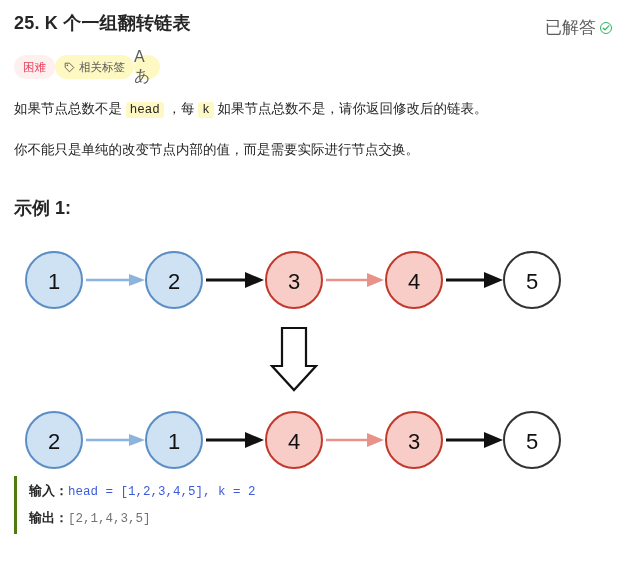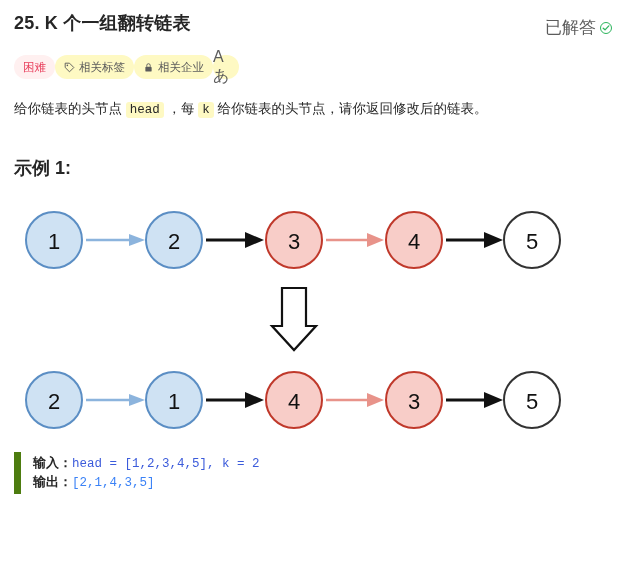--- a/index.html
+++ b/index.html
@@ -118,34 +118,34 @@
   .figure {
     margin-top: 12px;
     width: 598px;
     height: 238px;
     position: relative;
   }
   .figure svg { display: block; }
 
   
   .io {
-    margin-top: 22px;
-    border-left: 7px solid #4d7c0f;
+    margin-top: 6px;
+    border-left: 3px solid #4d7c0f;
     padding: 2px 0 2px 12px;
     font-size: 13px;
-    line-height: 18px;
+    line-height: 26px;
   }
   .io-line { white-space: nowrap; }
   .io-label { color: #262626; font-weight: bold; }
   .io-val {
     font-family: "Liberation Mono", monospace;
     font-size: 12.5px;
     color: #3b5bdb;
   }
-  .io-val.plain { color: #3b82f6; }
+  .io-val.plain { color: #737373; }
 </style>
 </head>
 <body>
 
 <div class="page">
 
   <div class="title-row">
     <div class="title">25. K 个一组翻转链表</div>
     <div class="solved">
       <span>已解答</span>
@@ -163,39 +163,31 @@
     </div>
     <div class="tag">
       <span class="ticon">
         <svg width="11" height="11" viewBox="0 0 14 14">
             <path d="M1.5 1.5 H7 L12.5 7 L7 12.5 L1.5 7 Z" fill="none" stroke="#5c5c5c" stroke-width="1.2" stroke-linejoin="round"></path>
             <circle cx="4.3" cy="4.3" r="1" fill="#5c5c5c"></circle>
           </svg>
       </span>
       <span>相关标签</span>
     </div>
-    <div class="tag">
-      <span class="ticon">
-        <svg width="11" height="11" viewBox="0 0 14 14">
-            <rect x="3" y="6" width="8" height="6.2" rx="1.2" fill="#5c5c5c"></rect>
-            <path d="M4.8 6 V4.4 a2.2 2.2 0 0 1 4.4 0 V6" fill="none" stroke="#5c5c5c" stroke-width="1.2"></path>
-          </svg>
-      </span>
-      <span>相关企业</span>
-    </div>
     <div class="tag tag-lang">
       <span>Aあ</span>
     </div>
   </div>
 
   <div class="para p1">
-    <span>给你链表的头节点 </span><code class="inline">head</code><span> ，每 </span><code class="inline">k</code><span> 给你链表的头节点，请你返回修改后的链表。</span>
-  </div>
-
-
+    <span>如果节点总数不是 </span><code class="inline">head</code><span> ，每 </span><code class="inline">k</code><span> 如果节点总数不是，请你返回修改后的链表。</span>
+  </div>
+
+
+  <div class="para p3">你不能只是单纯的改变节点内部的值，而是需要实际进行节点交换。</div>
 
   <div class="example-title">示例 1:</div>
 
   <div class="figure">
     <svg width="598" height="238" viewBox="0 0 598 238">
 
       <line x1="72" y1="48" x2="117" y2="48" stroke="#8cb4dd" stroke-width="2.4"></line>
       <polygon points="131,48 115,42 115,54" fill="#8cb4dd"></polygon>
 
       <line x1="192" y1="48" x2="234" y2="48" stroke="#111111" stroke-width="3.2"></line>

